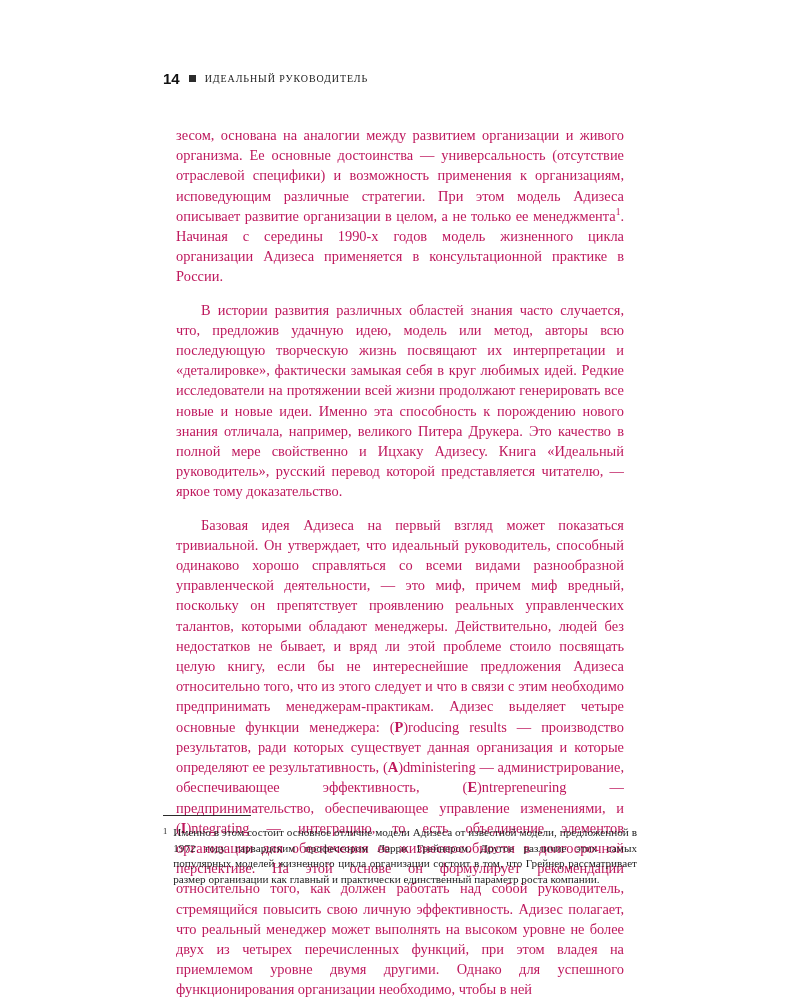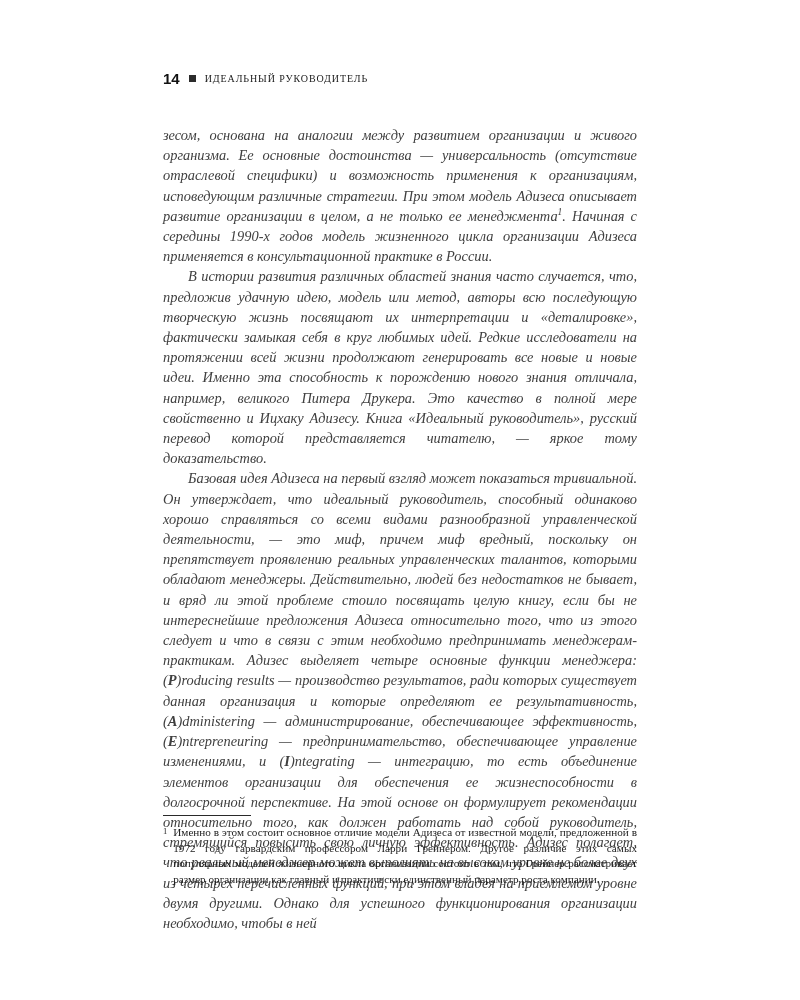--- a/index.html
+++ b/index.html
@@ -48,28 +48,27 @@
     position: relative;
     top: 0px;
   }
   .running-title {
     font-family: "Liberation Serif", serif;
     font-size: 10px;
     letter-spacing: 0.9px;
     color: #1a1a1a;
   }
   .body-text p {
-    margin: 0;
+    margin: 13px;
     font-size: 14.4px;
     line-height: 20.2px;
     text-align: justify;
     text-indent: 25px;
     hyphens: manual;
-    color: #404040;
-    font-style: italic;
+    color: #be185d;
   }
   .body-text p.first {
     text-indent: 0;
   }
   sup.fn {
     font-size: 9.5px;
     vertical-align: super;
     line-height: 0;
   }
   b.inline {

